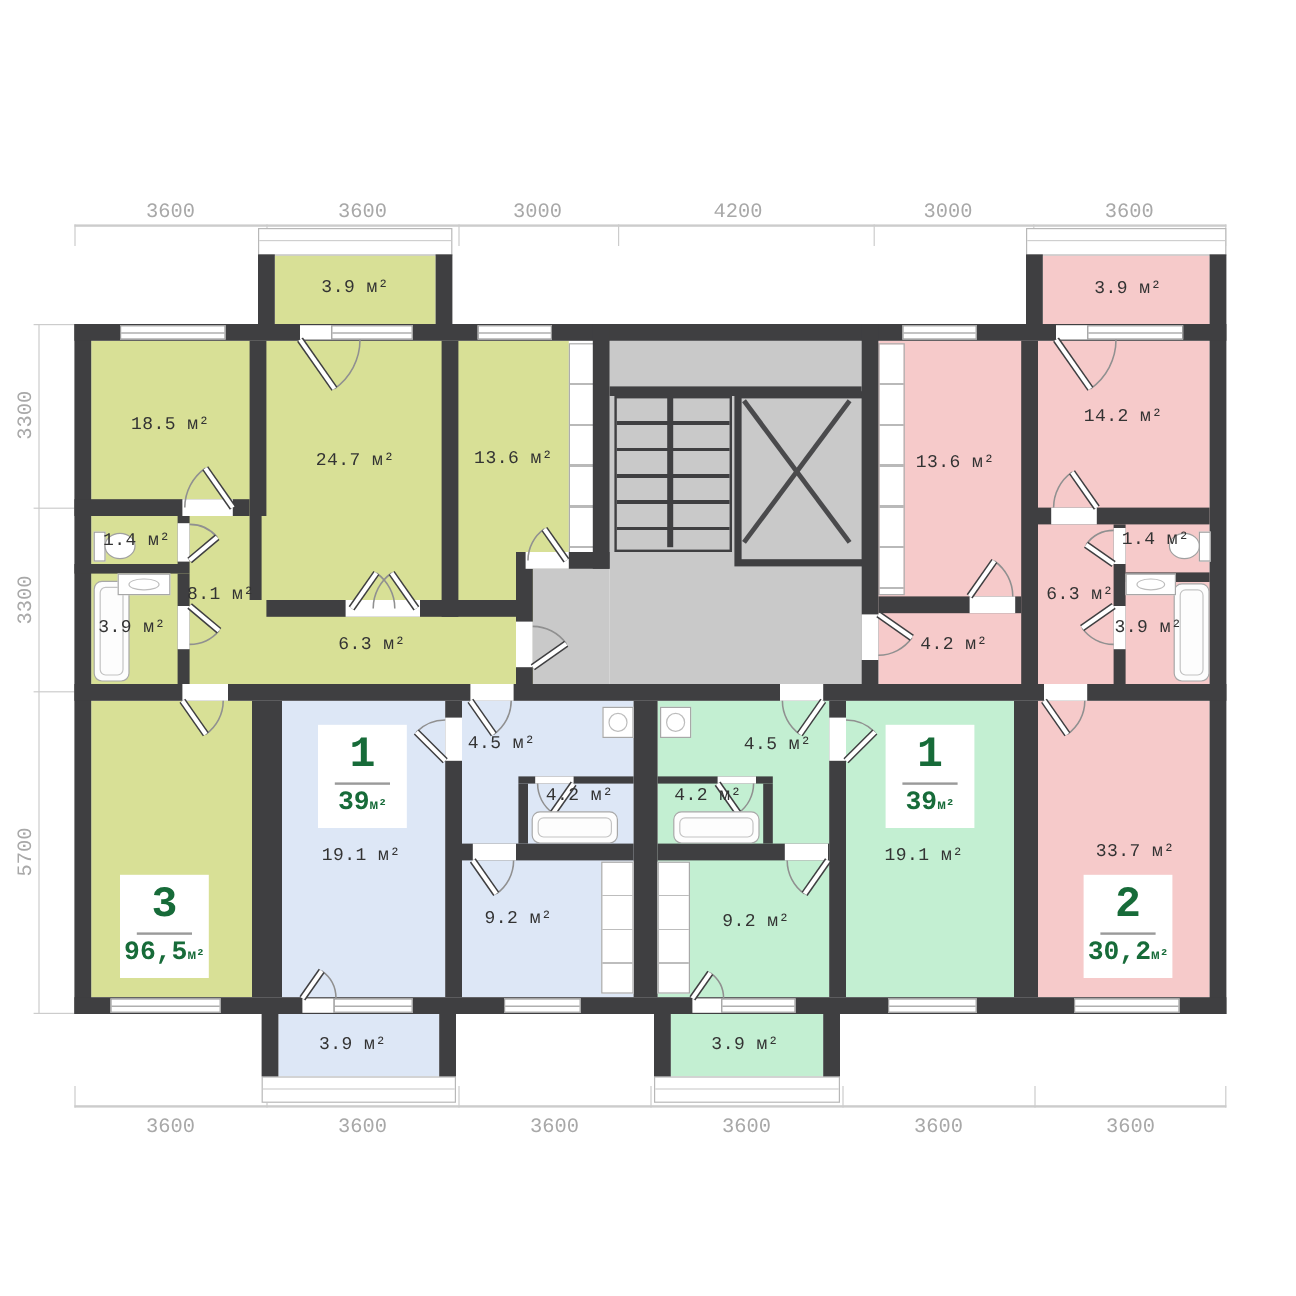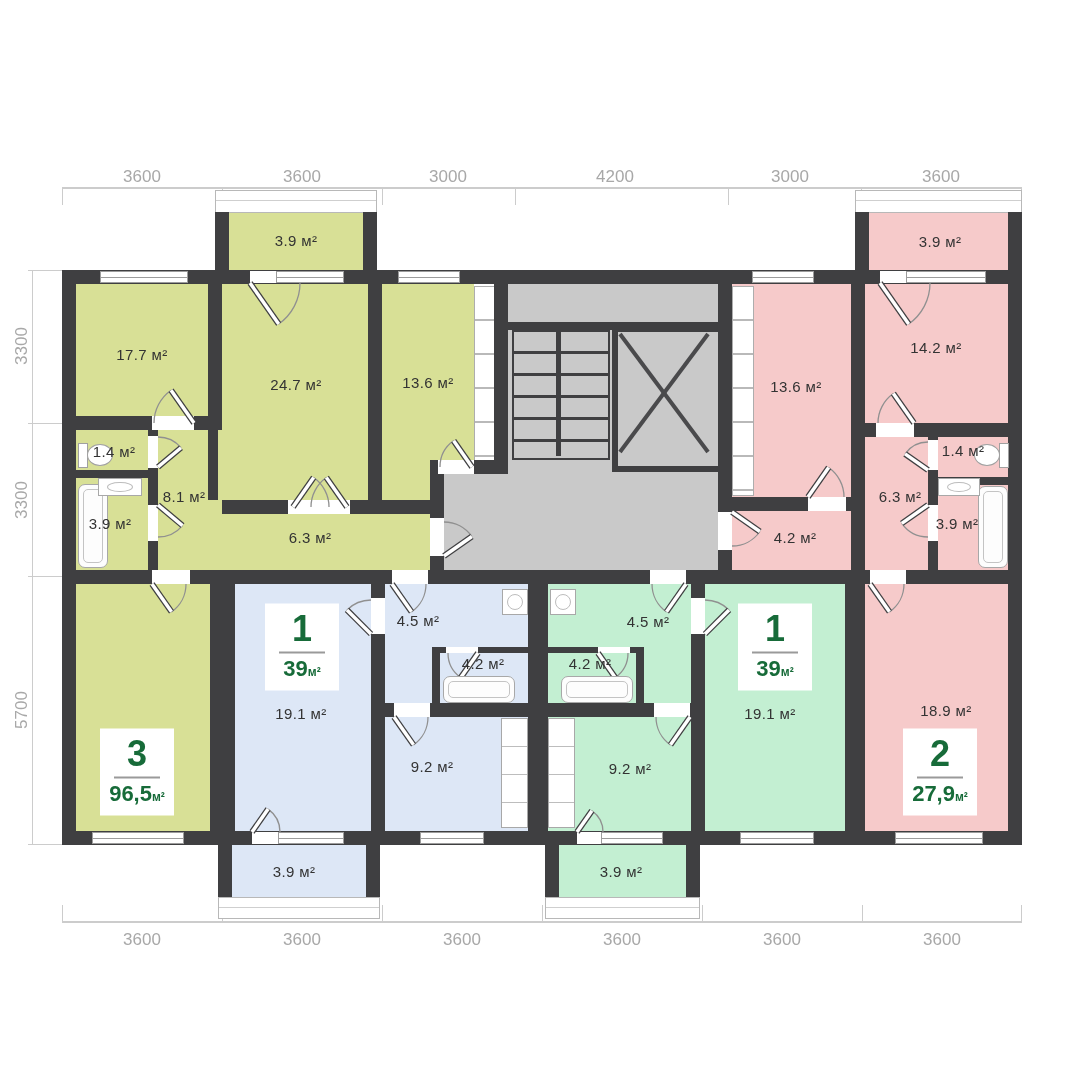--- a/index.html
+++ b/index.html
@@ -1,17 +1,17 @@
 <!DOCTYPE html>
 <html><head>
 <meta charset="utf-8">
 <style>
   html,body{margin:0;padding:0;background:#fff;}
   #stage{position:relative;width:1080px;height:1080px;background:#ffffff;overflow:hidden;
-         font-family:Liberation Sans, sans-serif;}
+         font-family:Liberation Mono, monospace;}
   
   .fill{position:absolute;z-index:1;}
   .gray{position:absolute;z-index:2;background:#c9c9c9;}
   .ward{position:absolute;z-index:3;background:repeating-linear-gradient(180deg,#ffffff 0 32px,#b9b9b9 32px 34px);border:1px solid #adadad;}
   .stairs{position:absolute;z-index:4;border:2px solid #3f3f41;
           background:repeating-linear-gradient(180deg,rgba(0,0,0,0) 0 19px,#3f3f41 19px 22px);}
   .lift{position:absolute;z-index:4;border:6px solid #3f3f41;background:#c9c9c9;}
   .wall{position:absolute;z-index:5;background:#3f3f41;}
   .gap{position:absolute;z-index:6;background:#ffffff;}
   .win{position:absolute;z-index:7;background:#ffffff;border:1px solid #9c9c9c;box-sizing:border-box;}
@@ -62,21 +62,21 @@
   <div class="dim vert" style="left:22px;top:710px;">5700</div>
 
   <div class="dim" style="left:142px;top:940px;">3600</div>
   <div class="dim" style="left:302px;top:940px;">3600</div>
   <div class="dim" style="left:462px;top:940px;">3600</div>
   <div class="dim" style="left:622px;top:940px;">3600</div>
   <div class="dim" style="left:782px;top:940px;">3600</div>
   <div class="dim" style="left:942px;top:940px;">3600</div>
 
   <div class="rlabel" style="left:296px;top:240px;">3.9 м²</div>
-  <div class="rlabel" style="left:142px;top:354px;">17.7 м²</div>
+  <div class="rlabel" style="left:142px;top:354px;">18.5 м²</div>
   <div class="rlabel" style="left:296px;top:384px;">24.7 м²</div>
   <div class="rlabel" style="left:428px;top:382px;">13.6 м²</div>
   <div class="rlabel" style="left:114px;top:451px;">1.4 м²</div>
   <div class="rlabel" style="left:110px;top:523px;">3.9 м²</div>
   <div class="rlabel" style="left:184px;top:496px;">8.1 м²</div>
   <div class="rlabel" style="left:310px;top:537px;">6.3 м²</div>
   <div class="rlabel" style="left:140px;top:748px;">19.0 м²</div>
 
   <div class="rlabel" style="left:418px;top:620px;">4.5 м²</div>
   <div class="rlabel" style="left:483px;top:663px;">4.2 м²</div>
@@ -90,41 +90,41 @@
   <div class="rlabel" style="left:770px;top:713px;">19.1 м²</div>
   <div class="rlabel" style="left:621px;top:871px;">3.9 м²</div>
 
   <div class="rlabel" style="left:940px;top:241px;">3.9 м²</div>
   <div class="rlabel" style="left:796px;top:386px;">13.6 м²</div>
   <div class="rlabel" style="left:936px;top:347px;">14.2 м²</div>
   <div class="rlabel" style="left:963px;top:450px;">1.4 м²</div>
   <div class="rlabel" style="left:900px;top:496px;">6.3 м²</div>
   <div class="rlabel" style="left:957px;top:523px;">3.9 м²</div>
   <div class="rlabel" style="left:795px;top:537px;">4.2 м²</div>
-  <div class="rlabel" style="left:946px;top:710px;">18.9 м²</div>
+  <div class="rlabel" style="left:946px;top:710px;">33.7 м²</div>
 
   <div class="badge" style="left:137px;top:772px;">
     <div class="badge-num">3</div>
     <div class="badge-line"></div>
     <div class="badge-area"><span>96,5</span><span class="badge-unit">м²</span></div>
   </div>
   <div class="badge" style="left:302px;top:647px;">
     <div class="badge-num">1</div>
     <div class="badge-line"></div>
     <div class="badge-area"><span>39</span><span class="badge-unit">м²</span></div>
   </div>
   <div class="badge" style="left:775px;top:647px;">
     <div class="badge-num">1</div>
     <div class="badge-line"></div>
     <div class="badge-area"><span>39</span><span class="badge-unit">м²</span></div>
   </div>
   <div class="badge" style="left:940px;top:772px;">
     <div class="badge-num">2</div>
     <div class="badge-line"></div>
-    <div class="badge-area"><span>27,9</span><span class="badge-unit">м²</span></div>
+    <div class="badge-area"><span>30,2</span><span class="badge-unit">м²</span></div>
   </div>
 
   <div class="stairs" style="left:512px;top:330px;width:94px;height:126px;"></div>
   <div class="lift" style="left:612px;top:326px;width:104px;height:134px;"></div>
 
   <div class="rail" style="left:215px;top:190px;width:162px;height:23px;">
       <div class="mid"></div>
     </div>
   <div class="rail" style="left:855px;top:190px;width:167px;height:23px;">
       <div class="mid"></div>

